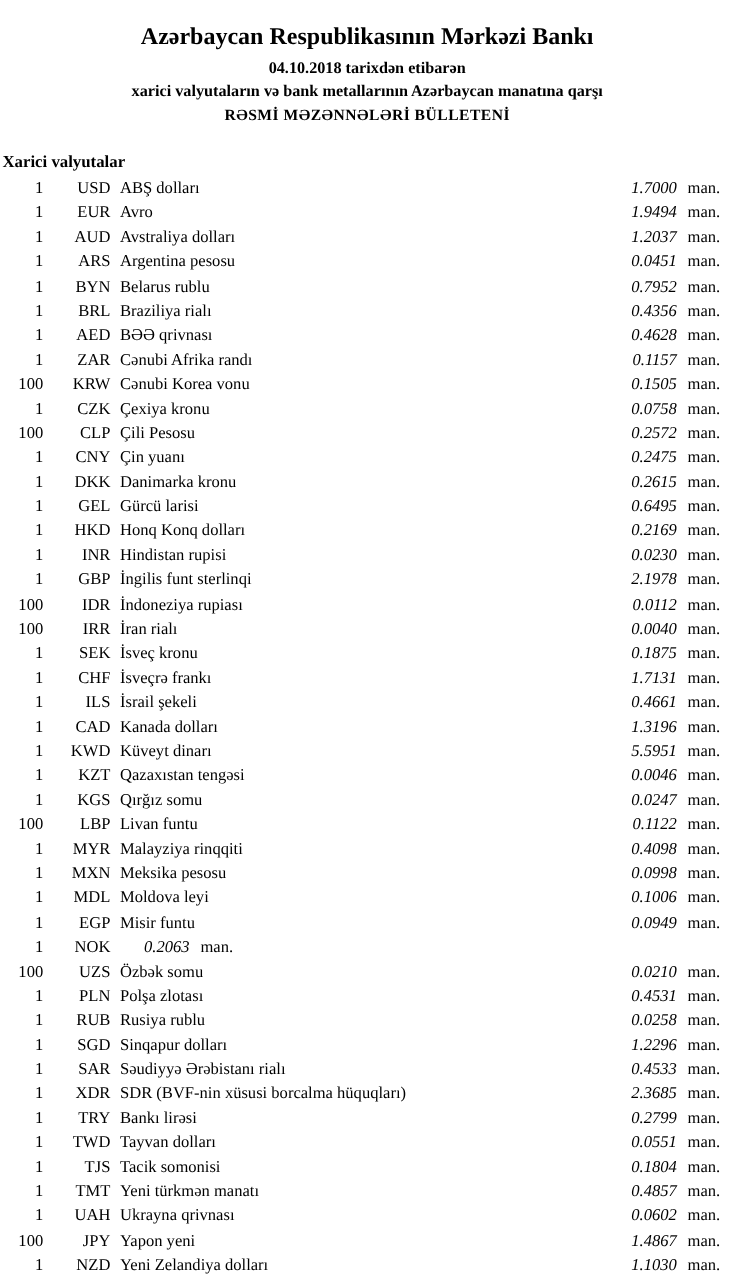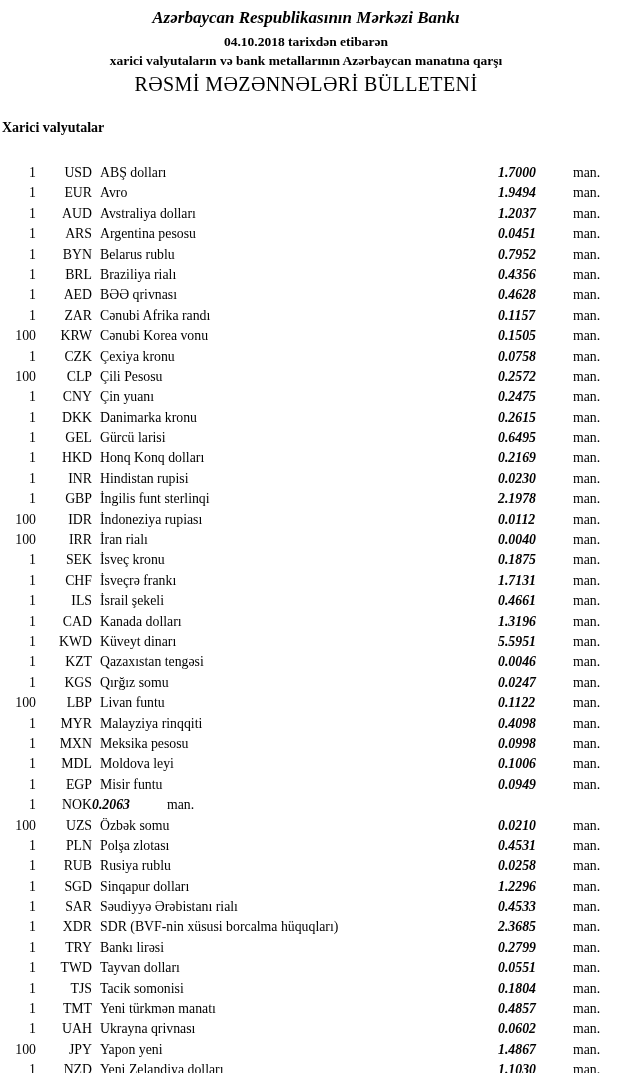--- a/index.html
+++ b/index.html
@@ -10,38 +10,37 @@
     width: 620px;
   }
   .page {
     width: 620px;
     height: 1073px;
     padding: 4px 10px 0 2px;
     overflow: hidden;
   }
   .header { text-align: center; }
   .bank-name {
-    font-size: 17px;
+    font-size: 20px;
     font-weight: bold;
-    margin-top: 4px;
-    font-style: italic;
+    margin-top: 16px;
   }
   .date-line {
     font-size: 13.5px;
     font-weight: bold;
     margin-top: 6px;
   }
   .subject-line {
     font-size: 13.5px;
     font-weight: bold;
     margin-top: 3px;
   }
   .bulletin-title {
-    font-size: 20px;
-    font-weight: normal;
+    font-size: 13px;
+    font-weight: bold;
     margin-top: 4px;
     letter-spacing: 0.4px;
   }
   .section-title {
     text-align: left;
     font-size: 14px;
     font-weight: bold;
     margin-top: 24px;
     margin-bottom: 3px;
   }
@@ -50,22 +49,22 @@
     display: flex;
     align-items: baseline;
     height: 20.4px;
     line-height: 20.4px;
     font-size: 13.8px;
     white-space: nowrap;
   }
   .col-qty  { width: 34px;  text-align: right; flex: none; }
   .col-code { width: 48px;  text-align: right; margin-left: 8px; flex: none; }
   .col-name { flex: 1 1 auto; padding-left: 8px; overflow: hidden; }
-  .col-rate { width: 66px;  text-align: left; font-weight: bold; font-style: italic; flex: none; }
-  .col-unit { width: 46px;  padding-left: 9px; flex: none; margin-top: 24px; }
+  .col-rate { width: 66px;  text-align: right; font-weight: normal; font-style: italic; flex: none; }
+  .col-unit { width: 46px;  padding-left: 9px; flex: none; }
 </style>
 </head>
 <body>
 
 <div class="page">
   <div class="header">
     <div class="bank-name">Azərbaycan Respublikasının Mərkəzi Bankı</div>
     <div class="date-line">04.10.2018 tarixdən etibarən</div>
     <div class="subject-line">xarici valyutaların və bank metallarının Azərbaycan manatına qarşı</div>
     <div class="bulletin-title">RƏSMİ MƏZƏNNƏLƏRİ BÜLLETENİ</div>

